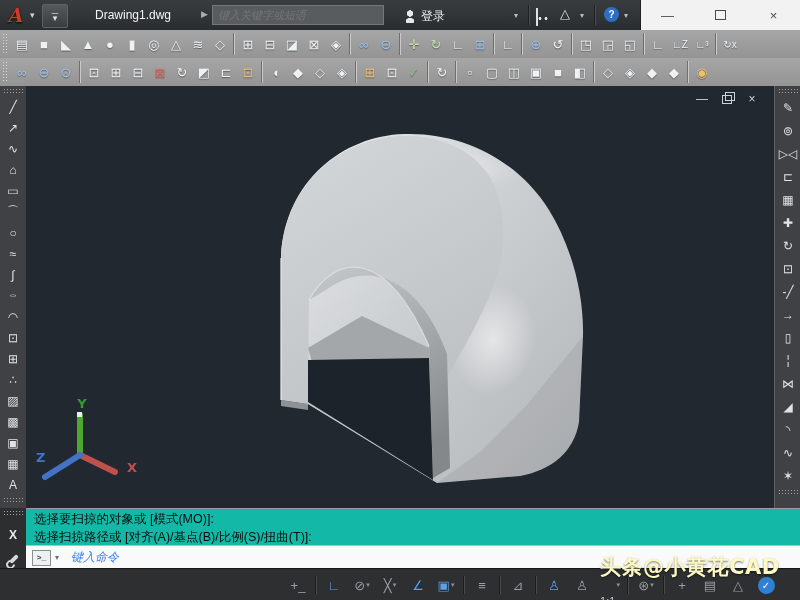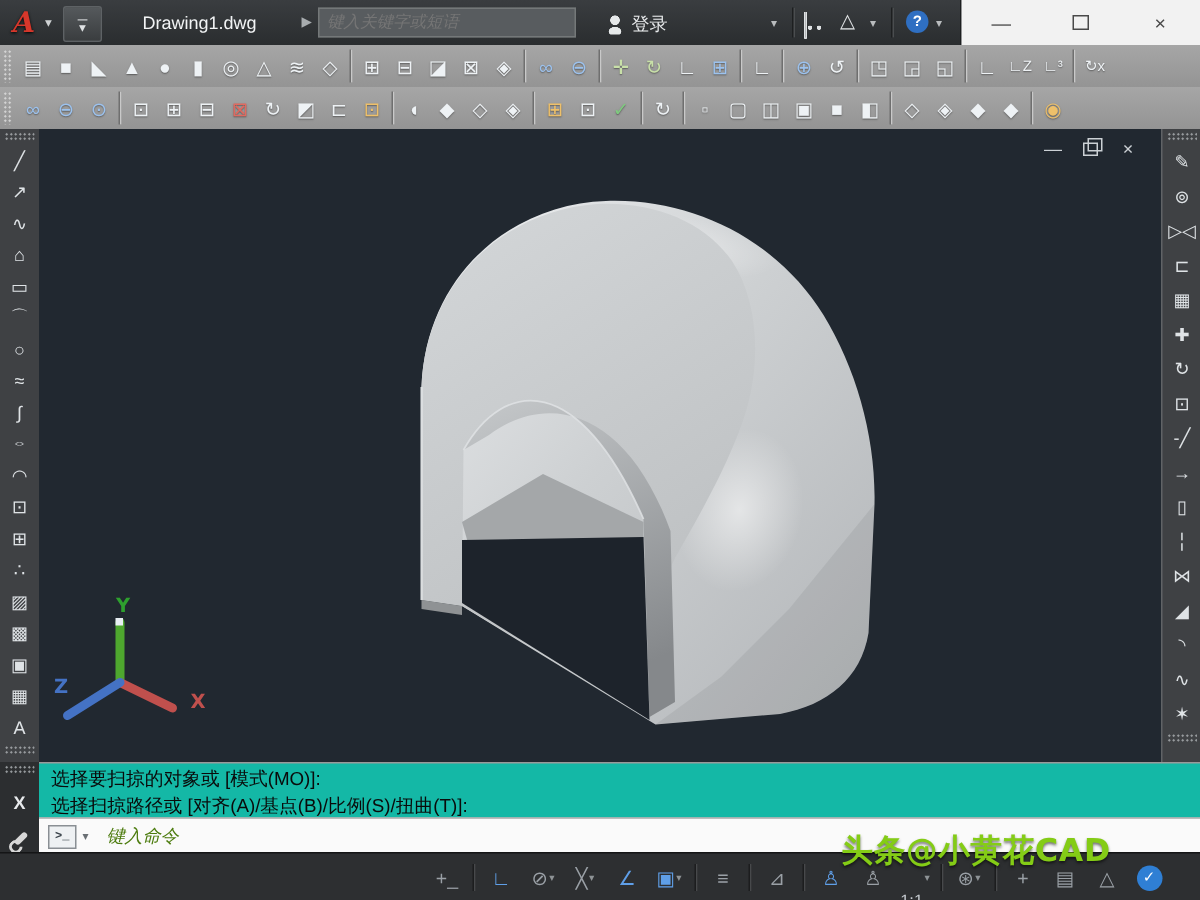--- a/index.html
+++ b/index.html
@@ -94,36 +94,36 @@
   .wrench:after{content:"";position:absolute;width:5px;height:5px;border:2.5px solid #d8d8d8;
     border-radius:50%;border-top-color:transparent;left:0;top:6px;transform:rotate(45deg);}
   #cmd-hist{left:26px;top:508px;width:774px;height:37px;background:#14b8a6;border-top:1px solid #9a9a9a;
     color:#0a0a0a;font-size:12.5px;line-height:18px;padding-top:1px;box-sizing:border-box;}
   #cmd-hist div{padding-left:8px;white-space:pre;}
   #cmd-input{left:26px;top:545px;width:774px;height:23px;background:#fafafa;border-top:1px solid #bdbdbd;
     display:flex;align-items:center;}
   #prompt-box{width:17px;height:14px;border:1px solid #8a8f94;margin-left:6px;display:flex;align-items:center;
     justify-content:center;font:bold 8px "Liberation Mono",monospace;color:#39424a;background:#eef1f3;}
   #prompt-caret{font-size:8px;color:#6a6f74;margin-left:4px;}
-  #prompt-text{font:italic 12px "Liberation Sans",sans-serif;color:#4d7c0f;margin-left:12px;}
+  #prompt-text{font:italic 12px "Liberation Sans",sans-serif;color:#3b82f6;margin-left:12px;}
 
   
   #statusbar{left:0;top:568px;width:800px;height:32px;background:#2d2f31;border-top:1px solid #141516;}
   #status-items{position:absolute;left:284px;top:0;height:32px;display:flex;align-items:center;}
   .st-btn{min-width:24px;height:24px;display:flex;align-items:center;justify-content:center;
     font-size:13px;padding:0 2px;}
   .st-blue{color:#5f9fe8;} .st-gray{color:#9aa0a6;}
   .st-caret{font-size:7px;color:#8e9396;margin-left:1px;}
   .st-sep{width:1px;height:18px;background:#1c1d1e;border-right:1px solid #47494b;margin:0 3px;}
   .st-text{font-size:11px;color:#c3c8cd;margin-top:32px;}
   .circle-blue{width:17px;height:17px;border-radius:50%;background:#2f7fd4;color:#fff;font-size:10px;
     display:flex;align-items:center;justify-content:center;}
 
   
-  #watermark{left:561px;top:553px;z-index:60;color:#84cc16;font:bold 21px "DejaVu Sans",sans-serif;
+  #watermark{left:600px;top:553px;z-index:60;color:#fef9c3;font:bold 21px "DejaVu Sans",sans-serif;
     letter-spacing:.5px;text-shadow:0 1px 2px rgba(0,0,0,.55);white-space:nowrap;}
 </style>
 </head>
 <body>
 
 <div id="app">
 
   <div id="titlebar" class="abs">
     <div id="logo" class="abs">A</div>
     <div id="logo-caret" class="abs">▾</div>

